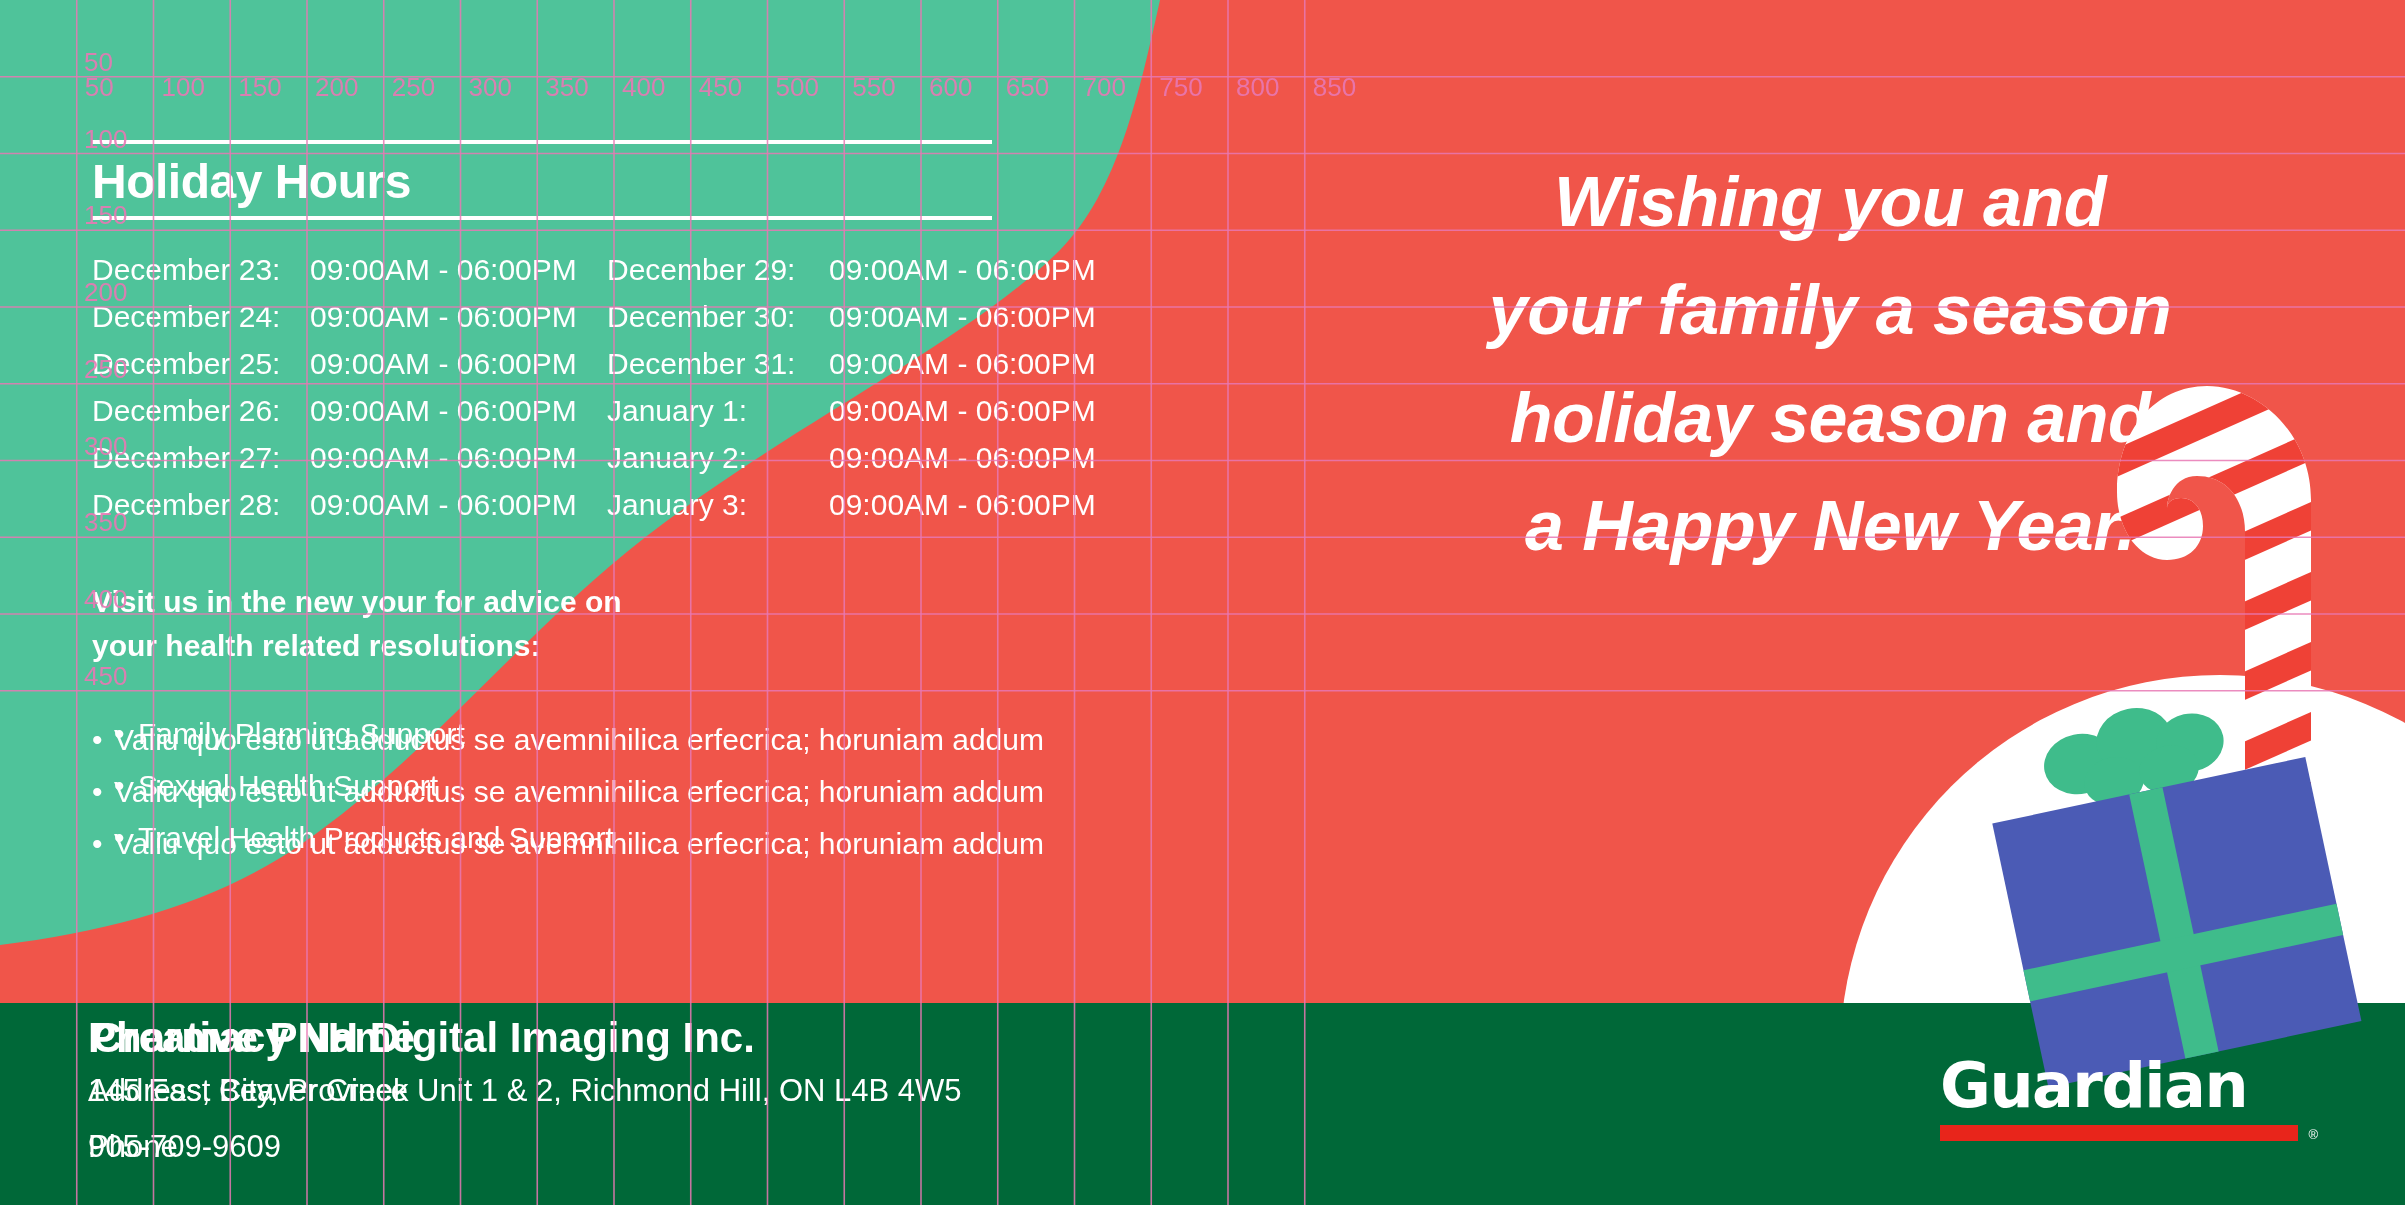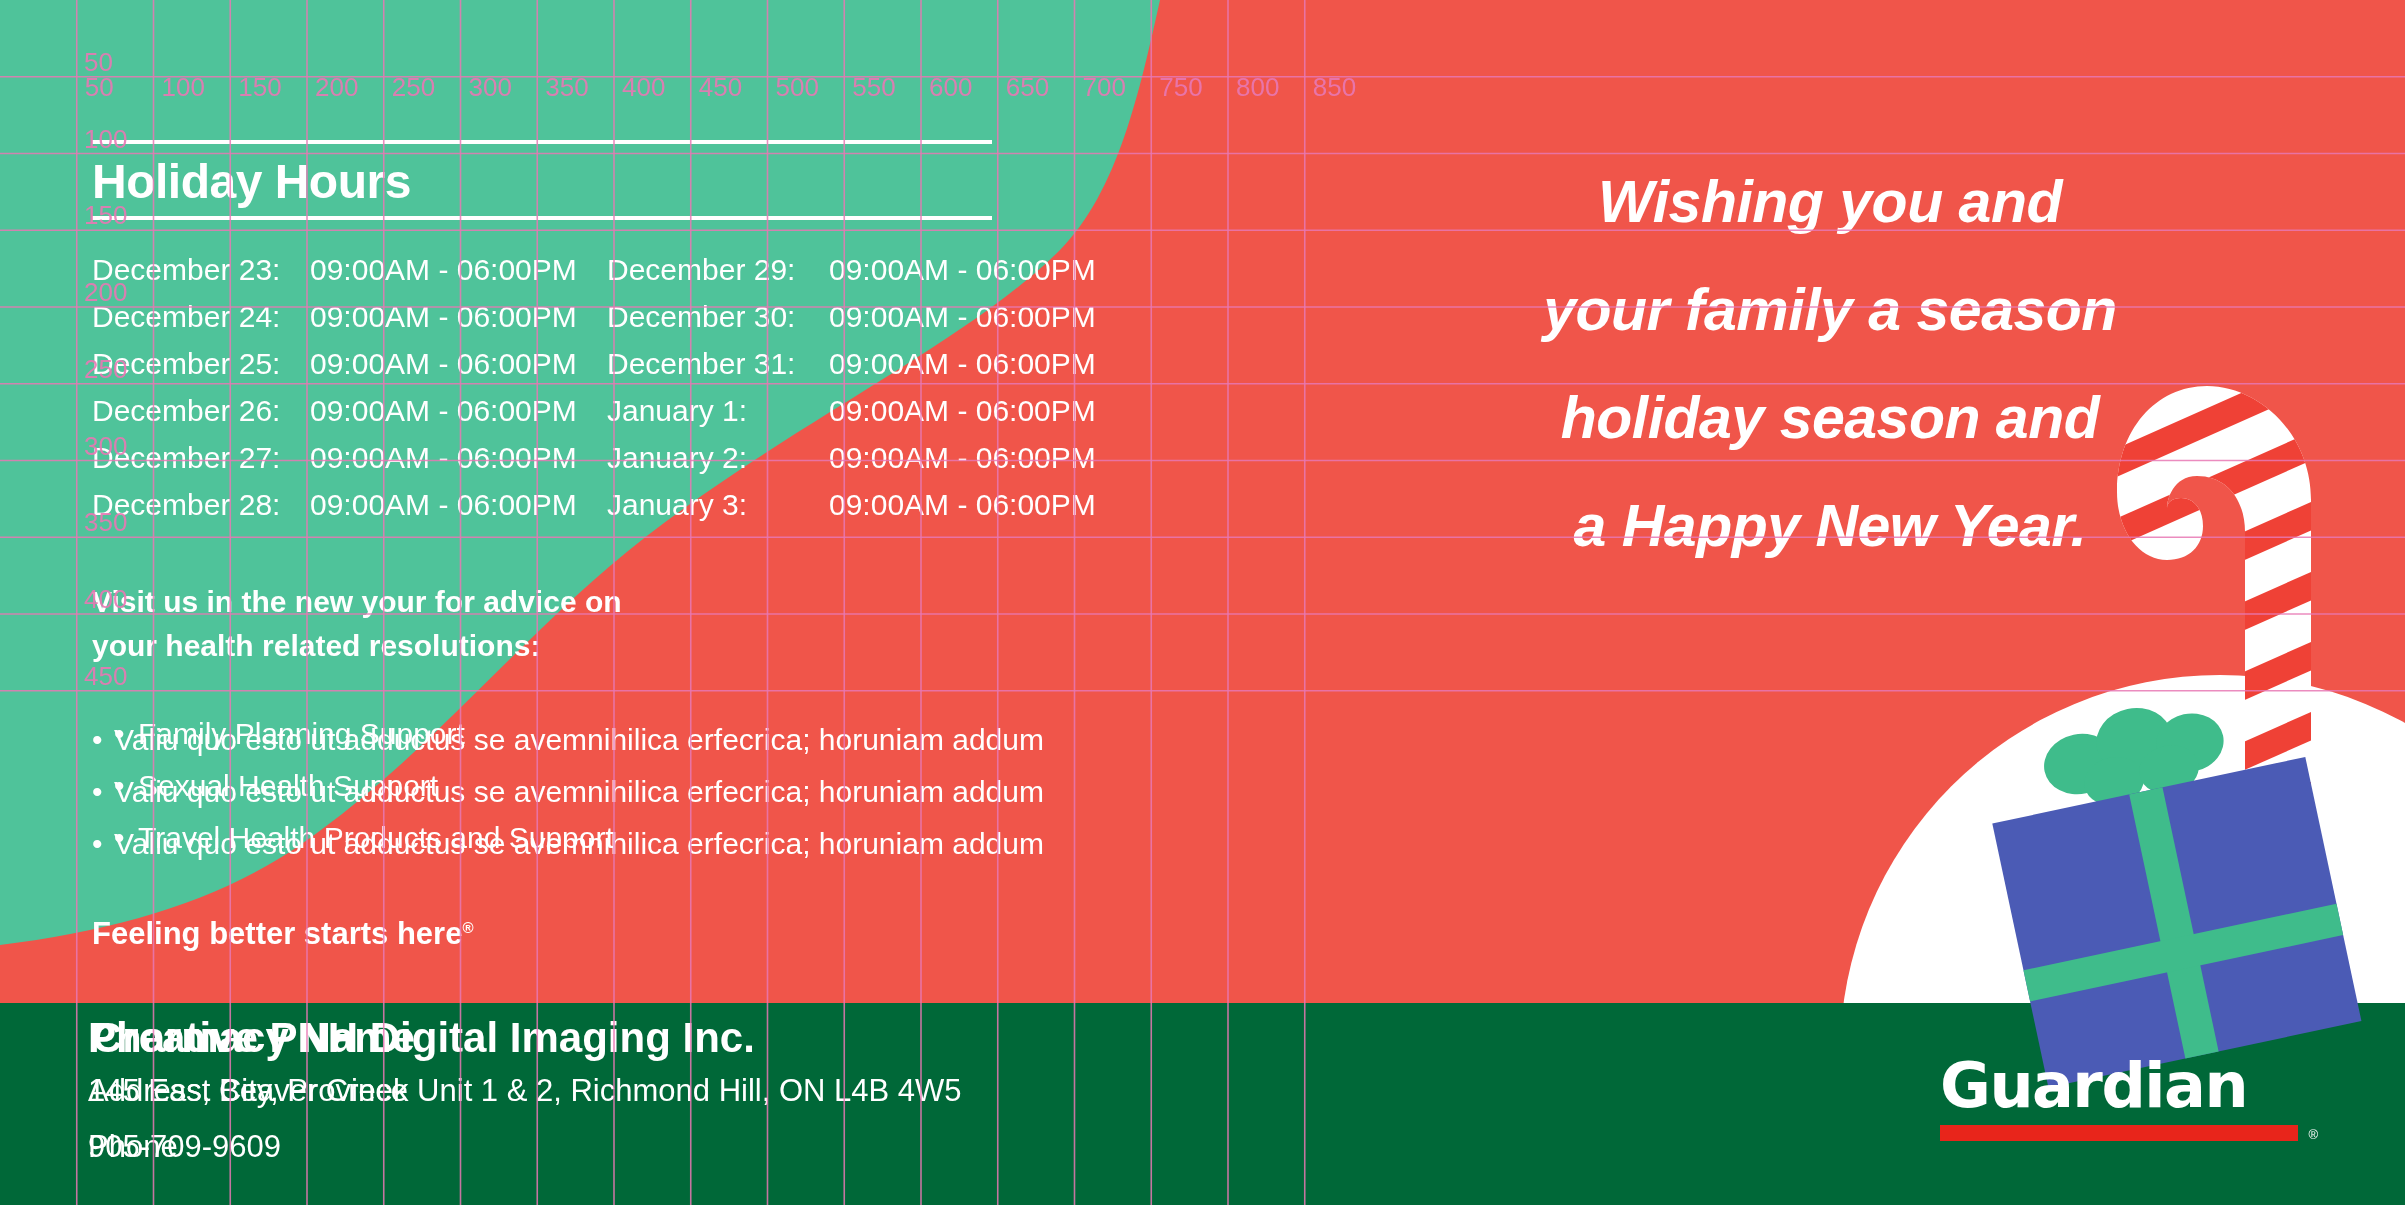--- a/index.html
+++ b/index.html
@@ -113,21 +113,21 @@
   }
   .phone{
     position:absolute;left:0;top:-40px;
     color:#fff;font-size:31px;white-space:nowrap;line-height:1;
   }
 
   
   .greeting{
     position:absolute;left:1380px;top:148px;width:900px;
     color:#fff;text-align:center;
-    font-size:59px;font-weight:700;font-style:italic;
+    font-size:70px;font-weight:700;font-style:italic;
     line-height:108px;letter-spacing:-0.5px;
   }
   .greeting .gl{display:block;white-space:nowrap;}
 
   
   .candy{position:absolute;left:2115px;top:380px;width:230px;height:560px;}
   .candy svg{display:block;overflow:visible;}
 
   
   .gift{position:absolute;left:1980px;top:700px;width:380px;height:380px;}
@@ -250,23 +250,20 @@
         <li>Valiu quo esto ut adductus se avemnihilica erfecrica; horuniam addum</li>
       </ul>
       <ul class="bullets real">
         <li>Family Planning Support</li>
         <li>Sexual Health Support</li>
         <li>Travel Health Products and Support</li>
       </ul>
     </div>
   </div>
 
-  <div class="tagline">
-    <span>Feeling better starts here</span><sup>®</sup>
-  </div>
 
   <div class="footer-text">
     <div class="fl">
       <div class="pharm-name">Pharmacy Name</div>
       <div class="pharm-name b">Creative PNH Digital Imaging Inc.</div>
 
       <div class="addr">Address, City, Province</div>
       <div class="addr">145 East Beaver Creek Unit 1 &amp; 2, Richmond Hill, ON  L4B 4W5</div>
 
       <div class="phone">Phone</div>

